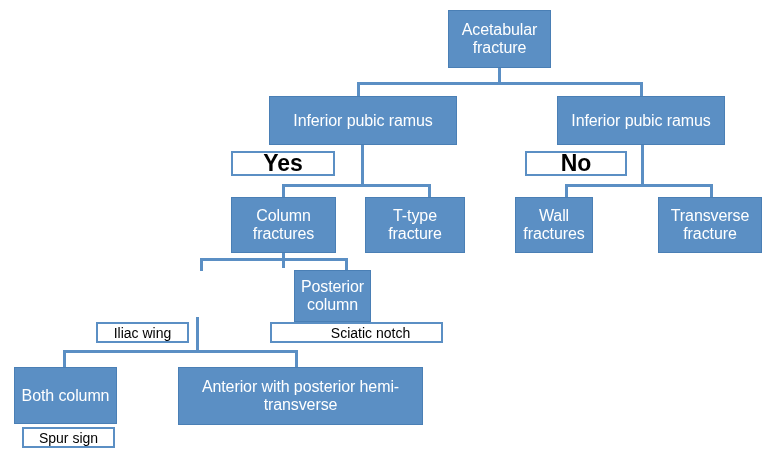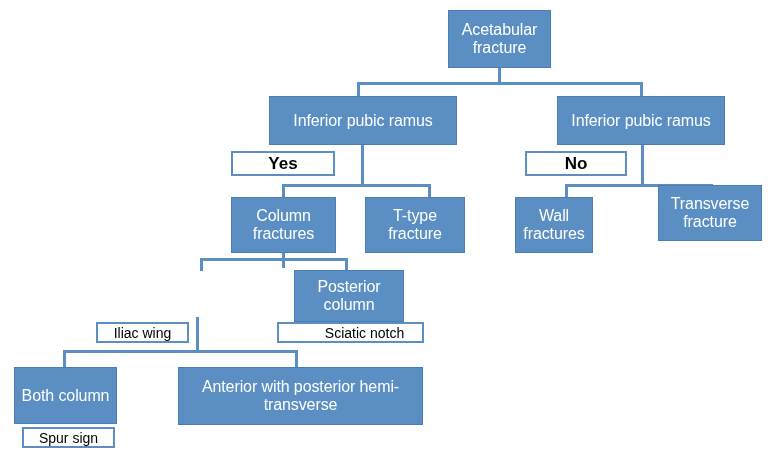--- a/index.html
+++ b/index.html
@@ -34,21 +34,21 @@
     position: absolute;
     box-sizing: border-box;
     background: #ffffff;
     border: 2px solid #5b8fc4;
     color: #000000;
     display: flex;
     align-items: center;
     justify-content: center;
     text-align: center;
     font-weight: bold;
-    font-size: 17px;
+    font-size: 23px;
     z-index: 5;
   }
   .label.thin {
     font-weight: normal;
     font-size: 14px;
     border-width: 2px;
   }
   .hline {
     position: absolute;
     background: #5b8fc4;
@@ -116,26 +116,26 @@
   </div>
 
   <div class="node" style="left:365px; top:197px; width:100px; height:56px;">
     <span>T-type fracture</span>
   </div>
 
   <div class="node" style="left:515px; top:197px; width:78px; height:56px;">
     <span>Wall fractures</span>
   </div>
 
-  <div class="node" style="left:658px; top:185px; width:104px; height:56px;">
+  <div class="node" style="left:658px; top:197px; width:104px; height:56px;">
     <span>Transverse fracture</span>
   </div>
 
 
-  <div class="node" style="left:294px; top:270px; width:110px; height:52px;">
+  <div class="node" style="left:294px; top:270px; width:77px; height:52px;">
     <span>Posterior column</span>
   </div>
 
   <div class="node" style="left:14px; top:367px; width:103px; height:57px;">
     <span>Both column</span>
   </div>
 
   <div class="node" style="left:178px; top:367px; width:245px; height:58px;">
     <span>Anterior with posterior hemi-transverse</span>
   </div>
@@ -145,21 +145,21 @@
   </div>
 
   <div class="label" style="left:525px; top:151px; width:102px; height:25px;">
     <span>No</span>
   </div>
 
   <div class="label thin" style="left:96px; top:322px; width:93px; height:21px;">
     <span>Iliac wing</span>
   </div>
 
-  <div class="label thin" style="left:277px; top:322px; width:147px; height:21px;padding-left:28px;">
+  <div class="label thin" style="left:270px; top:322px; width:173px; height:21px;padding-left:28px;">
     <span>Sciatic notch</span>
   </div>
 
   <div class="label thin" style="left:22px; top:427px; width:93px; height:21px;">
     <span>Spur sign</span>
   </div>
 
 </div>
 
 </body></html>

